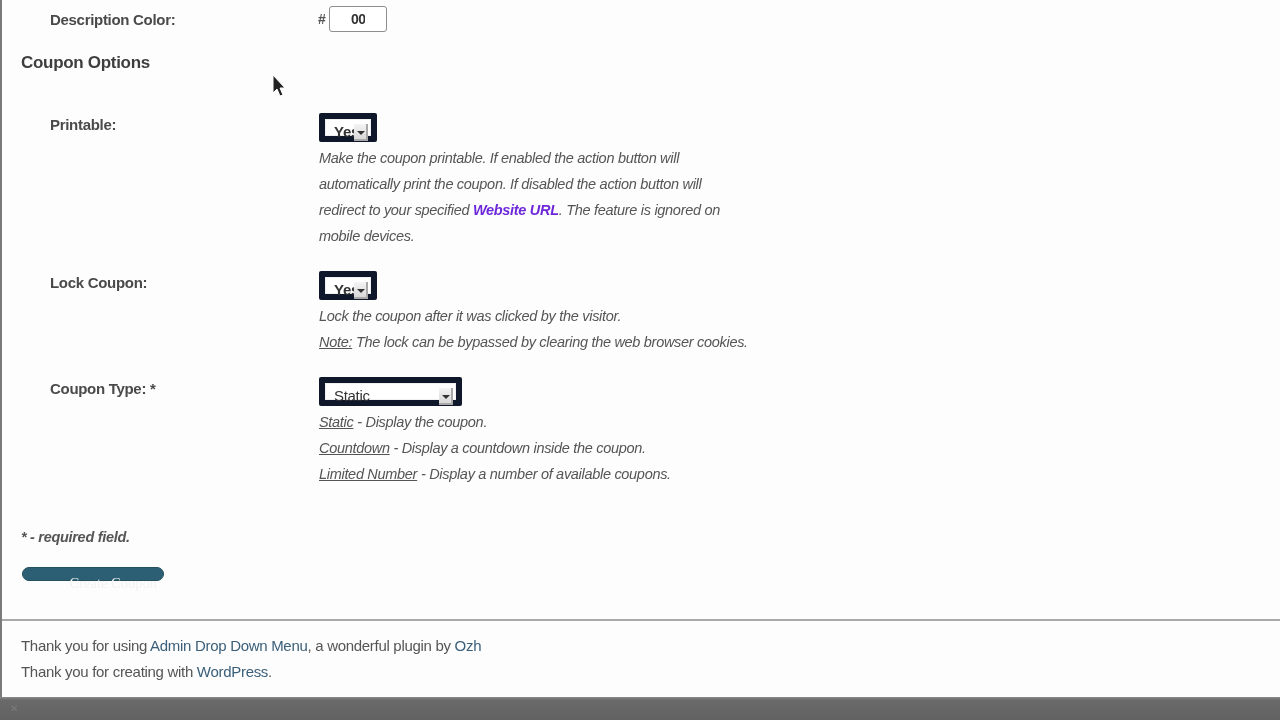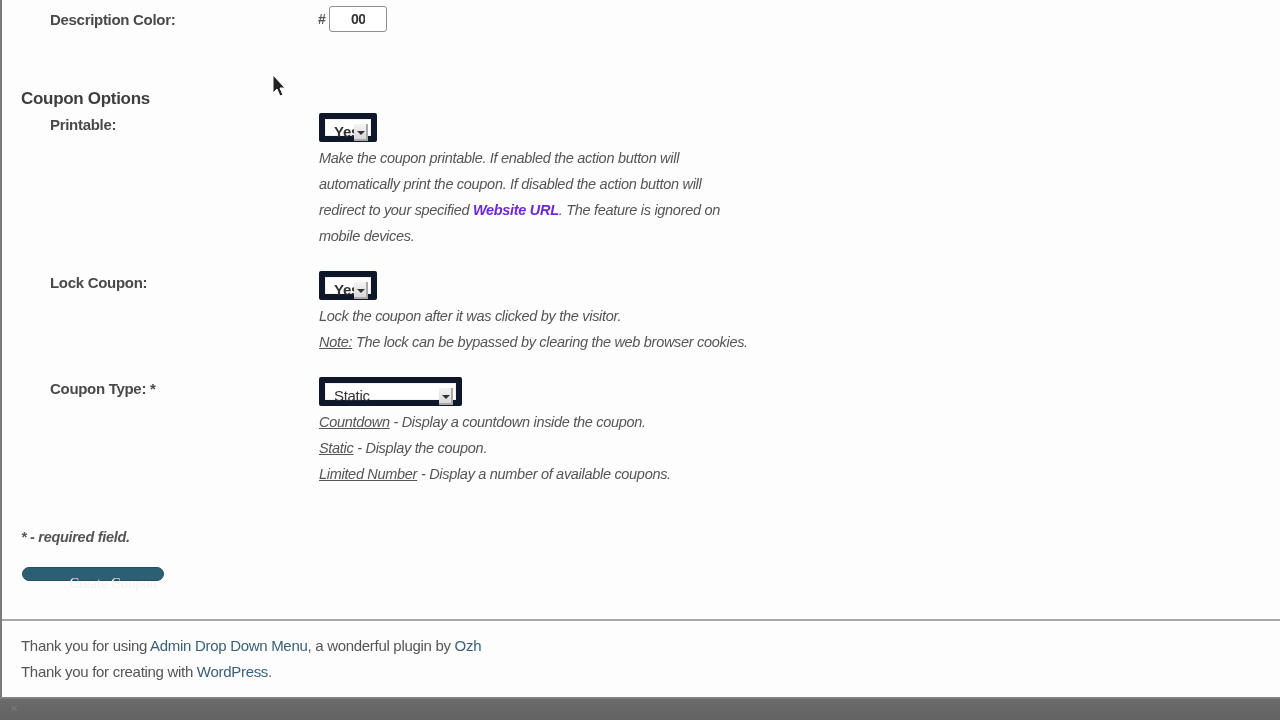--- a/index.html
+++ b/index.html
@@ -21,21 +21,21 @@
     }
     .bottom-bar .grip {
       position: absolute; left: 10px; top: 6px; color: #7c7c7c; font-size: 10px;
     }
     .label {
       position: absolute; left: 48px;
       font-size: 15px; font-weight: bold; color: #4a4a4a; letter-spacing: -0.3px;
     }
     .section-title {
       position: absolute; left: 19px; top: 53px;
-      font-size: 17px; font-weight: bold; color: #3e3e3e; letter-spacing: -0.3px; margin-top: 36px;
+      font-size: 17px; font-weight: bold; color: #3e3e3e; letter-spacing: -0.3px;
     }
     .hash {
       position: absolute; left: 316px; top: 11px; font-size: 14px; color: #555; font-weight: bold;
     }
     .color-input {
       position: absolute; left: 327px; top: 6px; width: 58px; height: 26px;
       box-sizing: border-box; border: 1px solid #8e8e8e; border-radius: 3px;
       background: #fff; font-family: "Liberation Sans", sans-serif;
       font-size: 14px; font-weight: bold; color: #333; padding: 0 21px; overflow: hidden;
       letter-spacing: -0.5px;
@@ -117,22 +117,22 @@
     <div>Lock the coupon after it was clicked by the visitor.</div>
     <div><u>Note:</u><span> The lock can be bypassed by clearing the web browser cookies.</span></div>
   </div>
 
   <span class="label" style="top:380px;">Coupon Type: *</span>
   <div class="select" style="top:377px; width:143px;">
     <span class="val" style="font-weight:normal; font-size:15px;">Static</span>
     <span class="arrow"></span>
   </div>
   <div class="desc" style="top:409px; width:460px;">
+    <div><u>Static</u><span> - Display the coupon.</span></div>
     <div><u>Countdown</u><span> - Display a countdown inside the coupon.</span></div>
-    <div><u>Static</u><span> - Display the coupon.</span></div>
     <div><u>Limited Number</u><span> - Display a number of available coupons.</span></div>
   </div>
 
   <div class="required-note">* - required field.</div>
 
   <button class="btn">Create Coupon</button>
 
   <div class="footer-line"></div>
 
   <div class="footer">

